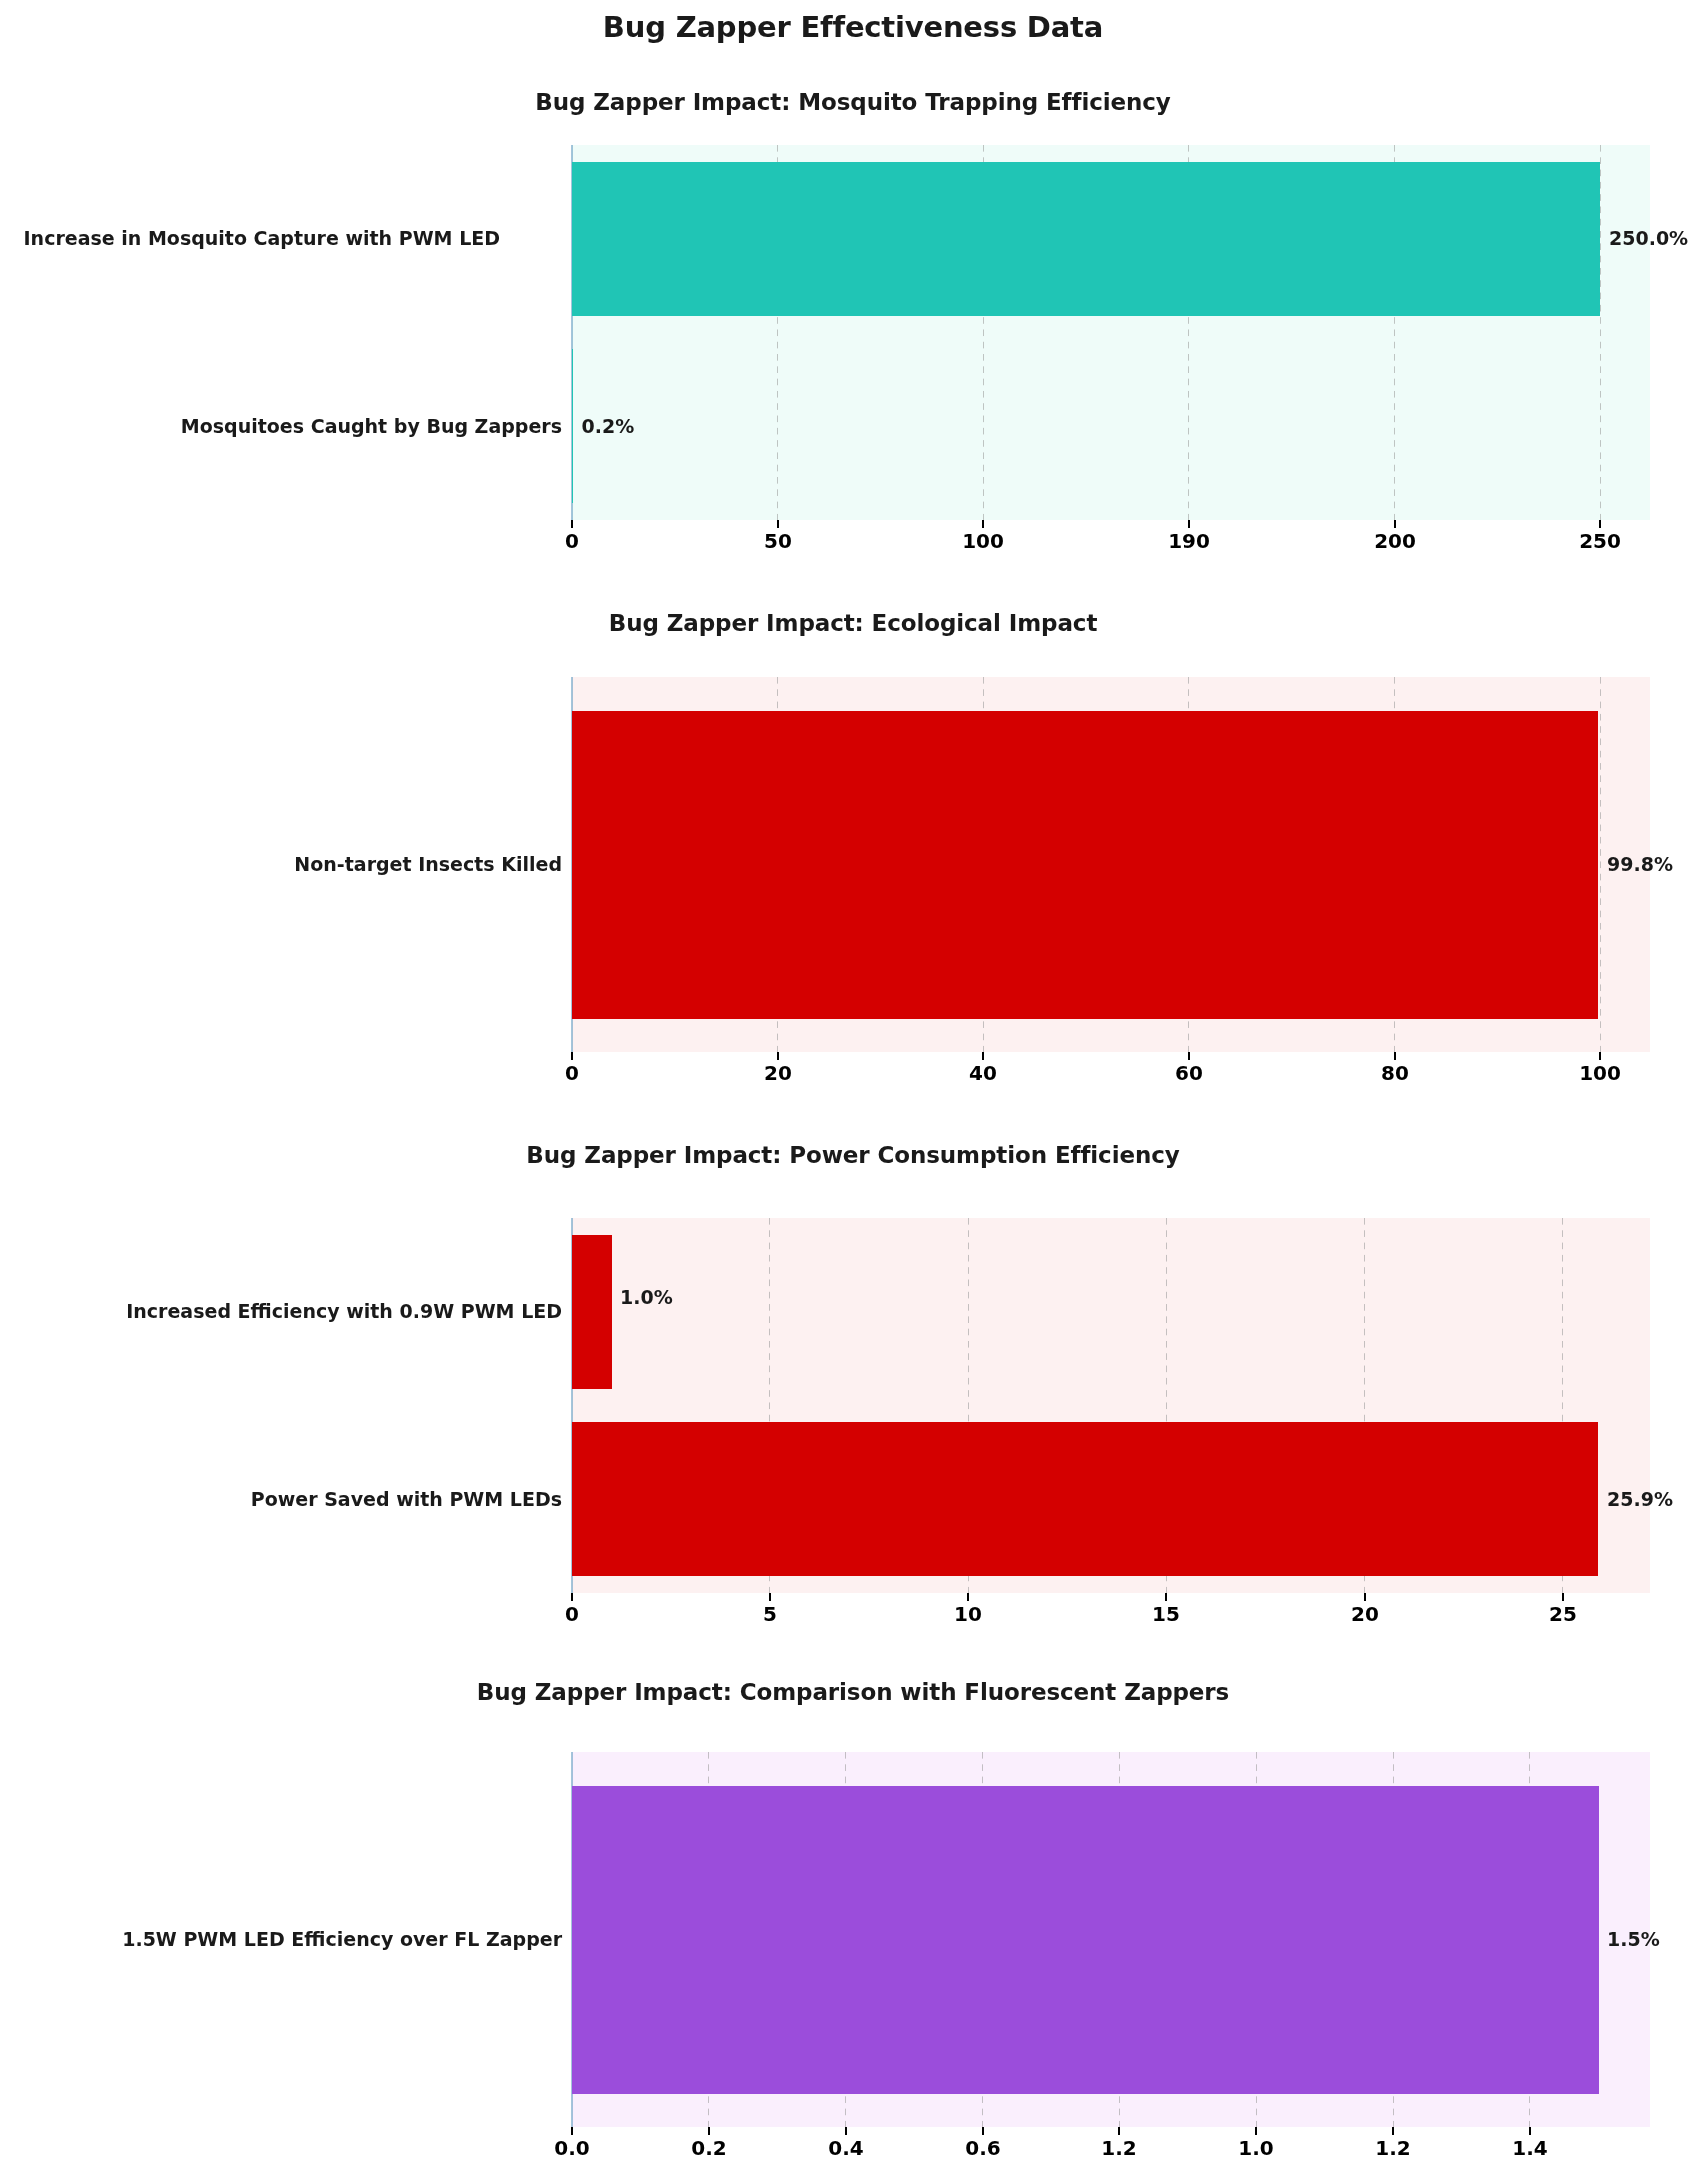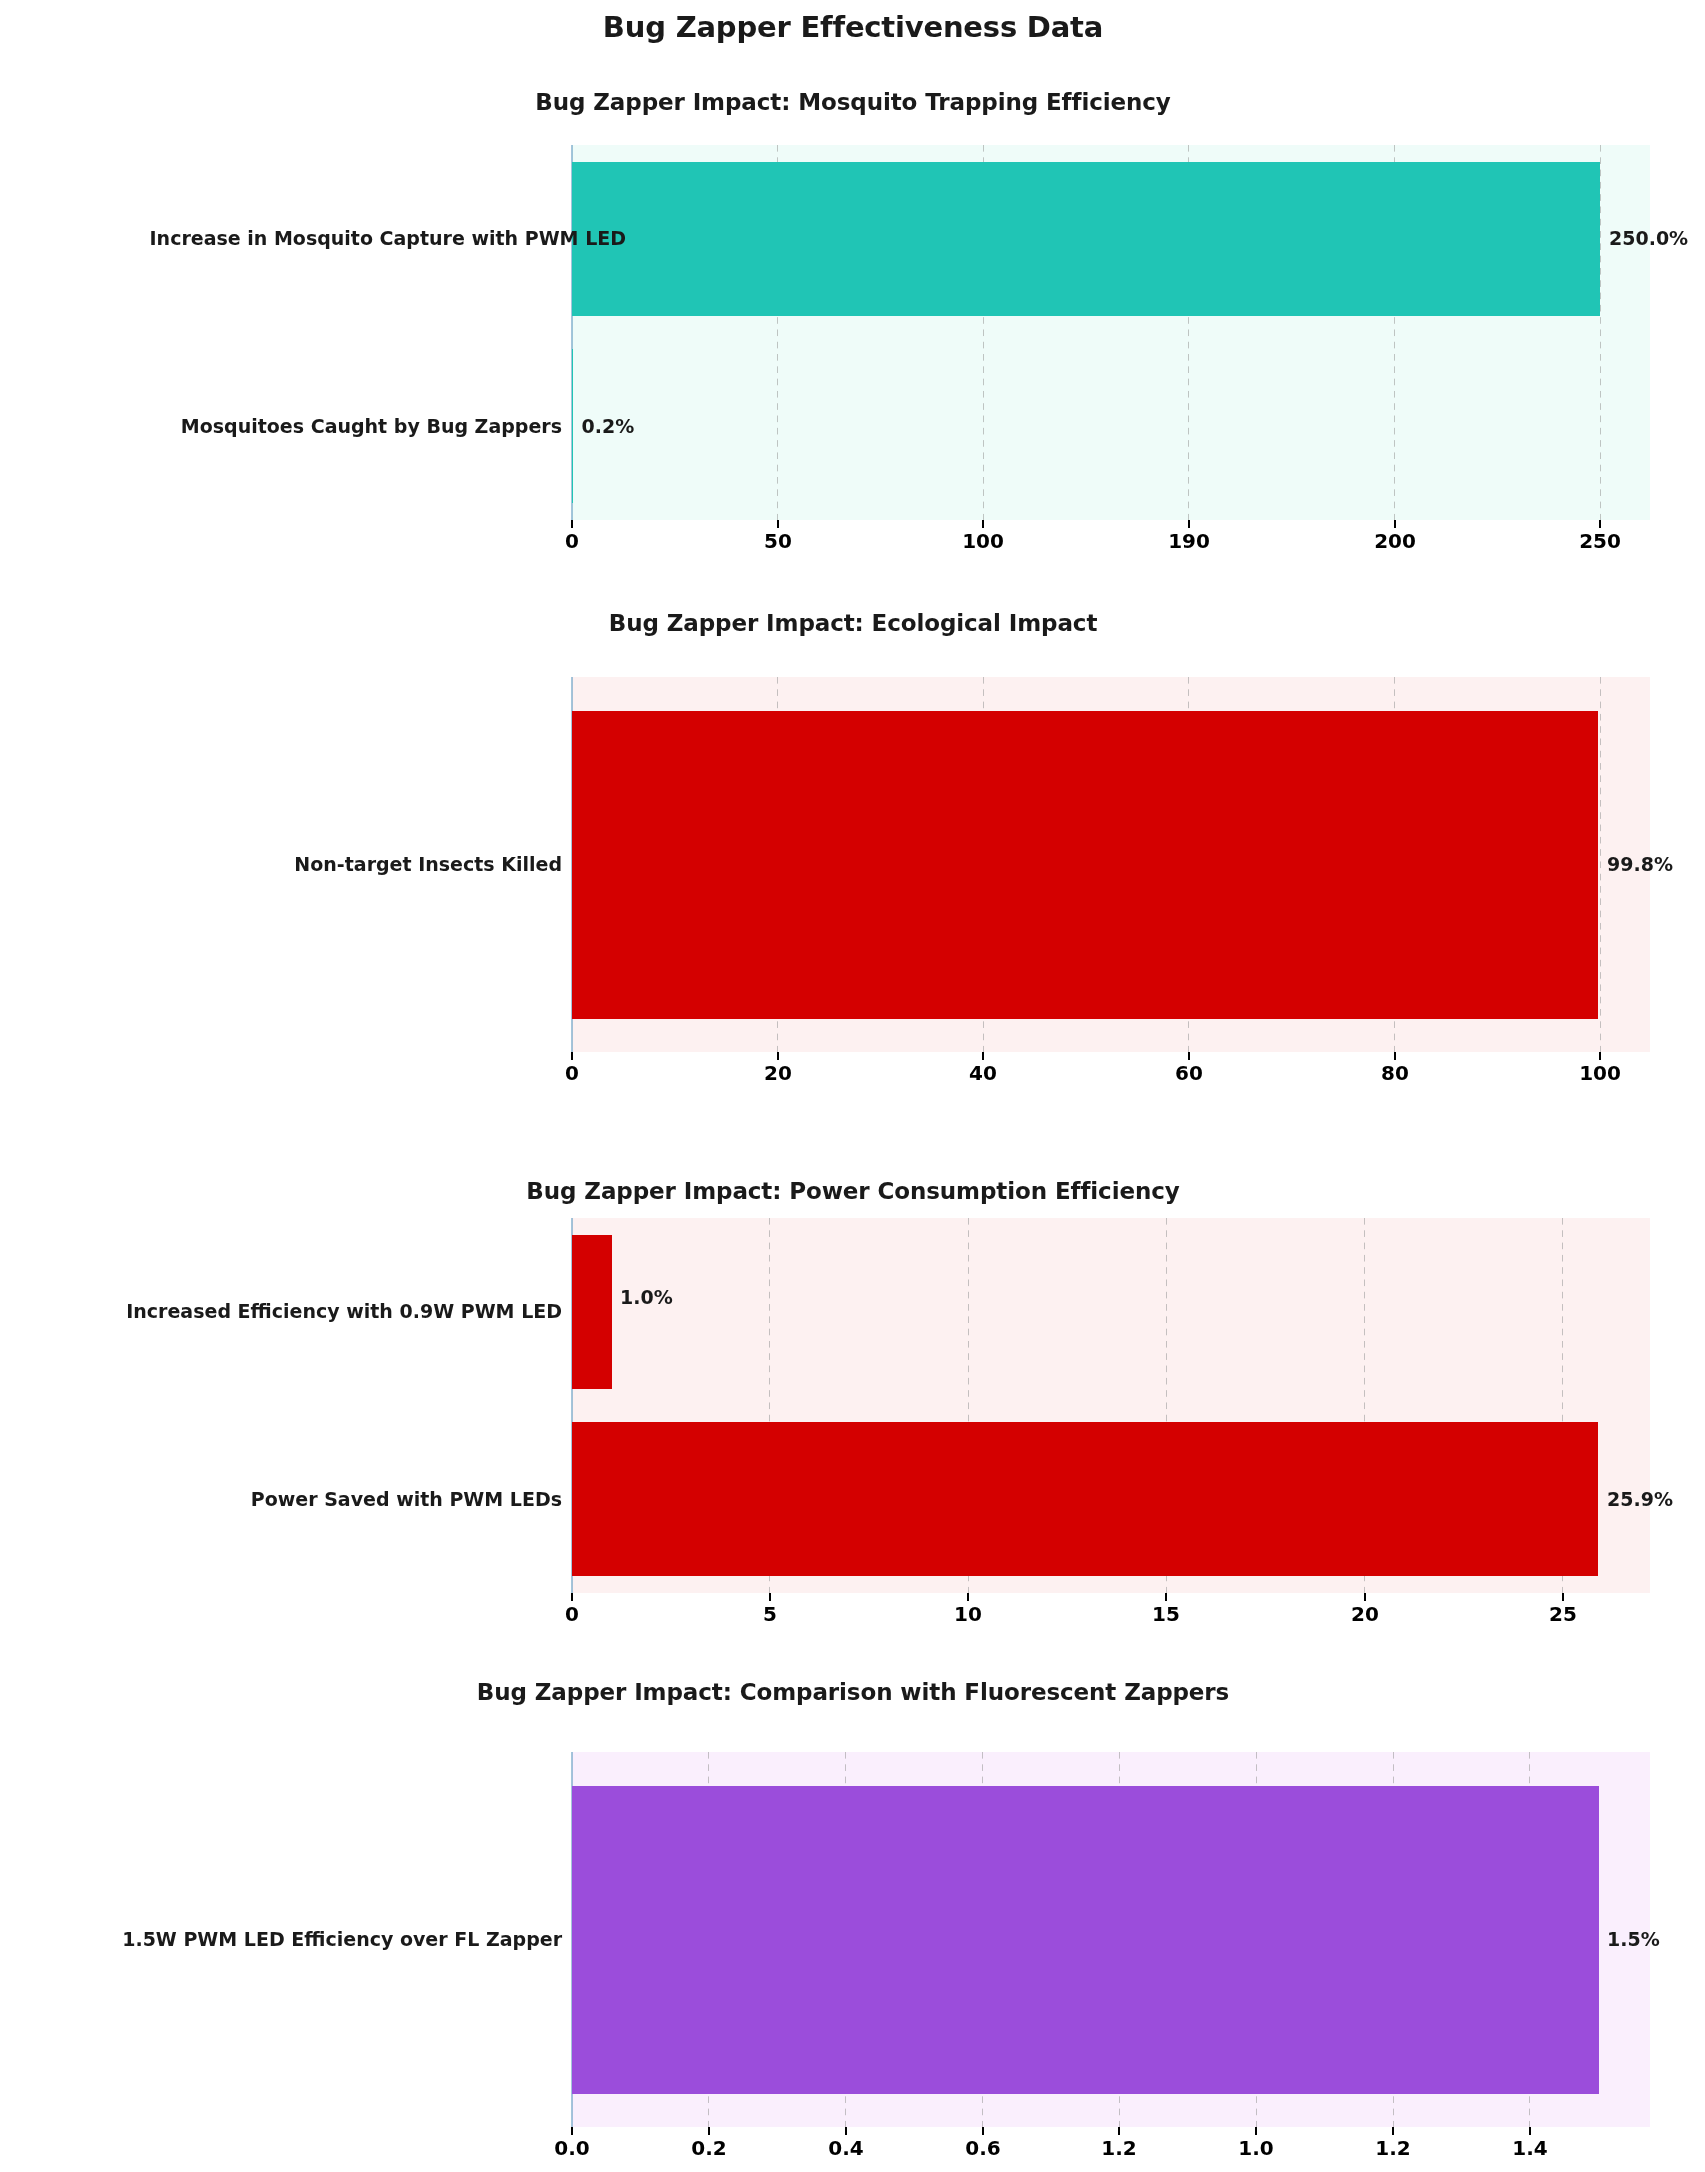--- a/index.html
+++ b/index.html
@@ -165,21 +165,21 @@
             <div class="gridline" style="left: 616px;"></div>
             <div class="gridline" style="left: 822px;"></div>
             <div class="gridline" style="left: 1028px;"></div>
           </div>
           <div class="bars">
             <div class="bar" style="top: 204px; height: 154px; width: 0.9px; background: rgb(32, 197, 181);"></div>
             <div class="bar-value" style="left: 9.5px; top: 272px;">0.2%</div>
             <div class="ytick-label" style="right: 1088px; top: 272px;">Mosquitoes Caught by Bug Zappers</div>
             <div class="bar" style="top: 17px; height: 154px; width: 1028px; background: rgb(32, 197, 181);"></div>
             <div class="bar-value" style="left: 1037px; top: 84px;">250.0%</div>
-            <div class="ytick-label" style="right: 1024px; top: 84px;">Increase in Mosquito Capture with PWM LED</div>
+            <div class="ytick-label" style="right: 1150px; top: 84px;">Increase in Mosquito Capture with PWM LED</div>
           </div>
           <div class="xaxis" style="top: 375px;">
             <div class="xtick" style="left: 0px;">
               <div class="tickmark"></div>
               <div class="ticktext">0</div>
             </div>
             <div class="xtick" style="left: 206px;">
               <div class="tickmark"></div>
               <div class="ticktext">50</div>
             </div>
@@ -241,21 +241,21 @@
               <div class="ticktext">80</div>
             </div>
             <div class="xtick" style="left: 1028px;">
               <div class="tickmark"></div>
               <div class="ticktext">100</div>
             </div>
           </div>
         </div>
       </div>
       <div class="subplot" style="top: 0px;">
-        <div class="sub-title" style="top: 1142px; margin-top: 36px;">Bug Zapper Impact: Power Consumption Efficiency</div>
+        <div class="sub-title" style="top: 1142px;">Bug Zapper Impact: Power Consumption Efficiency</div>
         <div class="axes" style="top: 1218px; height: 375px;">
           <div class="plot-bg" style="background: rgb(253, 241, 241);"></div>
           <div class="gridlines">
             <div class="gridline zero" style="left: -0.7px;"></div>
             <div class="gridline" style="left: 197px;"></div>
             <div class="gridline" style="left: 396px;"></div>
             <div class="gridline" style="left: 594px;"></div>
             <div class="gridline" style="left: 792px;"></div>
             <div class="gridline" style="left: 990px;"></div>
           </div>

